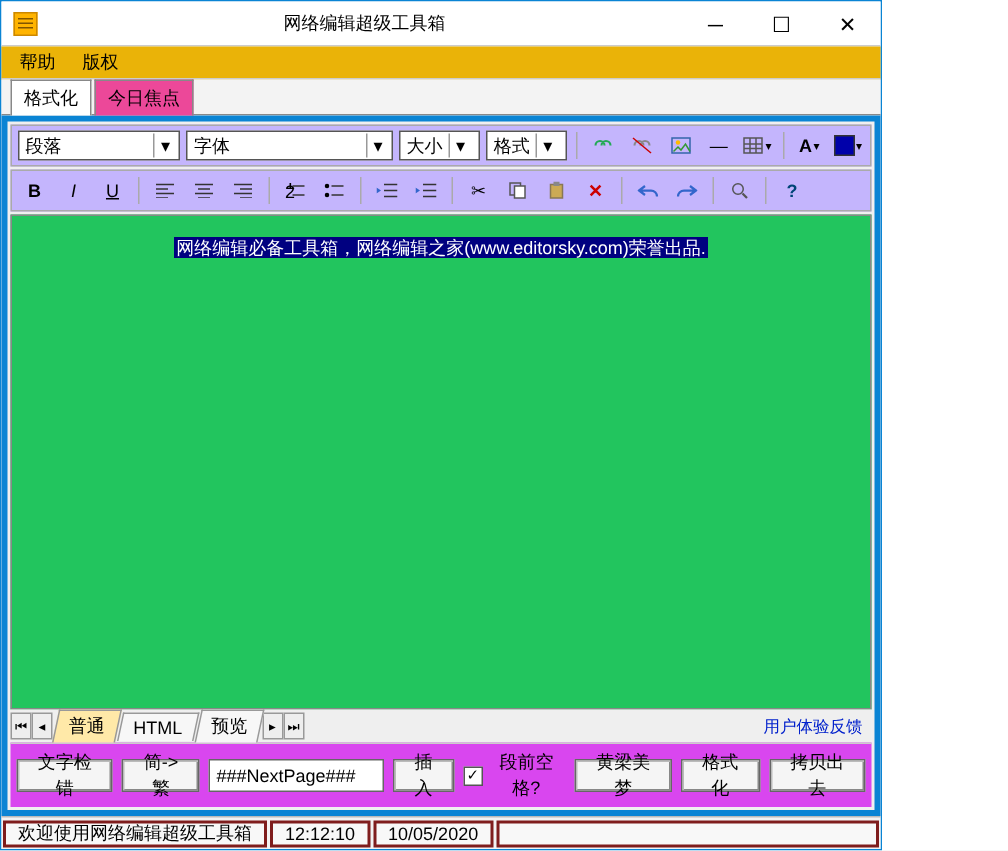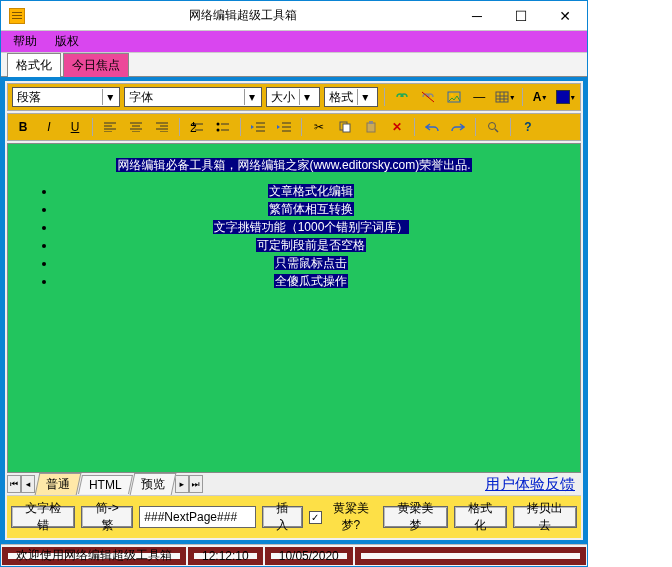--- a/index.html
+++ b/index.html
@@ -3,50 +3,50 @@
 <meta charset="utf-8">
 <style>
 * { box-sizing: border-box; margin: 0; padding: 0; font-family: "Microsoft YaHei", SimSun, Arial, sans-serif; font-size: 12px; }
 body { background: #fff; }
 .window { width: 588px; height: 567px; border: 1px solid #0a84d4; background: #fff; display: flex; flex-direction: column; text-align: center; }
 .titlebar { height: 30px; background: #fff; display: flex; align-items: center; padding-left: 8px; border-bottom: 1px solid #ccc; }
 .title-icon { width: 16px; height: 16px; background: #ffb400; border: 1px solid #cc8800; display: inline-flex; flex-direction: column; justify-content: space-around; padding: 2px; margin-right: 6px; }
 .title-icon span { height: 1px; background: #805500; }
 .title-text { flex: 1; font-size: 12px; }
 .winbtn { width: 44px; height: 28px; display: flex; align-items: center; justify-content: center; cursor: default; font-size: 14px; }
-.menubar { height: 22px; display: flex; align-items: center; padding-left: 8px; gap: 10px; border-bottom: 1px solid #ccc; background: #d946ef; }
+.menubar { height: 22px; display: flex; align-items: center; padding-left: 8px; gap: 10px; border-bottom: 1px solid #ccc; background: #eab308; }
 .menubar span { padding: 2px 4px; cursor: default; }
 .tabbar { height: 24px; display: flex; align-items: flex-end; padding-left: 6px; background: #f3f3f3; border-bottom: 1px solid #888; }
 .tab { padding: 3px 8px; border: 1px solid #888; border-bottom: none; margin-right: 2px; background: #ec4899; cursor: default; position: relative; top: 1px; }
 .tab.active { background: #fff; }
 .client { flex: 1; border: 4px solid #0a84d4; border-top: 4px solid #0a84d4; display: flex; flex-direction: column; background: #f0f0f0; padding: 2px; }
-.toolbar { display: flex; align-items: center; padding: 3px 4px; gap: 4px; background: #eab308; border: 1px solid #aaa; margin-bottom: 2px; }
+.toolbar { display: flex; align-items: center; padding: 3px 4px; gap: 4px; background: #c4b5fd; border: 1px solid #aaa; margin-bottom: 2px; }
 .sel { height: 20px; border: 1px solid #555; background: #fff; display: flex; align-items: center; padding: 0 2px 0 4px; }
 .sel .arrow { width: 15px; height: 16px; border-left: 1px solid #999; display: flex; align-items: center; justify-content: center; margin-left: 4px; }
 .tbtn { width: 22px; height: 20px; border: 1px solid transparent; display: flex; align-items: center; justify-content: center; cursor: default; font-size: 12px; }
 .sep { width: 1px; height: 18px; background: #aaa; margin: 0 2px; display:inline-block;}
 .editor { flex: 1; background: #22c55e; border: 1px solid #888; padding: 12px 14px; overflow: auto; color: #fff; }
 .editor .hl { background: #000080; color: #fff; display: inline; padding: 0 1px; line-height: 18px; }
 .editor ul { margin: 8px 0 10px 34px; }
 .editor li { list-style: disc; color: #000; }
 .editor li .hl { color: #fff; }
 .bottomtabs { height: 22px; display: flex; align-items: center; background: #efefef; }
 .btab { padding: 2px 8px; border: 1px solid #999; border-bottom: none; background: #f7f7f7; margin-right: 1px; cursor: default; transform: skew(-12deg); }
 .btab span { display: inline-block; transform: skew(12deg); }
 .btab.active { background: #ffe9a8; }
 .scrollnav { display:flex; gap:0; margin-right:2px;}
 .scrollnav div { width:14px; height:18px; border:1px solid #999; background:#eee; display:flex;align-items:center;justify-content:center;font-size:9px;}
-.link { color: #0020cc; text-decoration: underline; margin-left: auto; margin-right: 6px; cursor: pointer; font-size:15px;}
-.btnrow { display: flex; align-items: center; padding: 4px; gap: 6px; background: #fde047; border-top:1px solid #ccc;}
+.link { color: #0020cc; margin-left: auto; margin-right: 6px; cursor: pointer; font-size:11px;}
+.btnrow { display: flex; align-items: center; padding: 4px; gap: 6px; background: #d946ef; border-top:1px solid #ccc;}
 .btn { height: 22px; padding: 0 8px; border: 1px solid #666; background: #f5f5f5; cursor: default; display: flex; align-items: center; box-shadow: 1px 1px 0 #bbb inset, -1px -1px 0 #888 inset; }
 .txtfield { height: 22px; border: 1px solid #666; background: #fff; padding: 0 4px; display: flex; align-items: center; }
 .chk { display: flex; align-items: center; gap: 3px; }
 .chk .box { width: 13px; height: 13px; border: 1px solid #555; background: #fff; display:flex;align-items:center;justify-content:center;font-size:10px;color:#000;}
 .statusbar { height: 22px; display: flex; align-items: center; border-top: 1px solid #bbb; background: #f3f3f3; }
-.statuscell { padding: 0 8px; border: 6px solid #7f1d1d; height: 18px; display: flex; align-items: center; margin: 0 1px; background: #f8f8f8; }
+.statuscell { padding: 0 8px; border: 2px solid #7f1d1d; height: 18px; display: flex; align-items: center; margin: 0 1px; background: #f8f8f8; }
 .colorbox { display:flex; align-items:center;}
 .colorbox .sw{width:14px;height:14px;}
 .dd { font-size:8px; margin-left:1px;}
 svg { display: block; }
 </style>
 </head>
 <body>
 
 <div class="window">
 
@@ -217,28 +217,20 @@
             <circle cx="5" cy="5" r="3.5" fill="none" stroke="#555"></circle>
             <path d="M8 8l3 3" stroke="#555" stroke-width="1.5"></path>
           </svg>
         </div>
       <span class="sep"></span>
       <div class="tbtn" style="color:#047;font-weight:bold">?</div>
     </div>
 
     <div class="editor">
       <div><span class="hl">网络编辑必备工具箱，网络编辑之家(www.editorsky.com)荣誉出品.</span></div>
-      <ul>
-        <li><span class="hl">文章格式化编辑</span></li>
-        <li><span class="hl">繁简体相互转换</span></li>
-        <li><span class="hl">文字挑错功能（1000个错别字词库）</span></li>
-        <li><span class="hl">可定制段前是否空格</span></li>
-        <li><span class="hl">只需鼠标点击</span></li>
-        <li><span class="hl">全傻瓜式操作</span></li>
-      </ul>
     </div>
 
     <div class="bottomtabs">
       <div class="scrollnav">
         <div>⏮</div>
         <div>◂</div>
       </div>
       <div class="btab active"><span>普通</span></div>
       <div class="btab"><span>HTML</span></div>
       <div class="btab"><span>预览</span></div>
@@ -257,21 +249,21 @@
           <span>简-&gt;繁</span>
         </div>
       <div class="txtfield" style="width:120px">
           <span>###NextPage###</span>
         </div>
       <div class="btn">
           <span>插入</span>
         </div>
       <div class="chk">
         <span class="box">✓</span>
-        <span>黄粱美梦?</span>
+        <span>段前空格?</span>
       </div>
       <div class="btn">
           <span>黄梁美梦</span>
         </div>
       <div class="btn">
           <span>格式化</span>
         </div>
       <div class="btn">
           <span>拷贝出去</span>
         </div>

